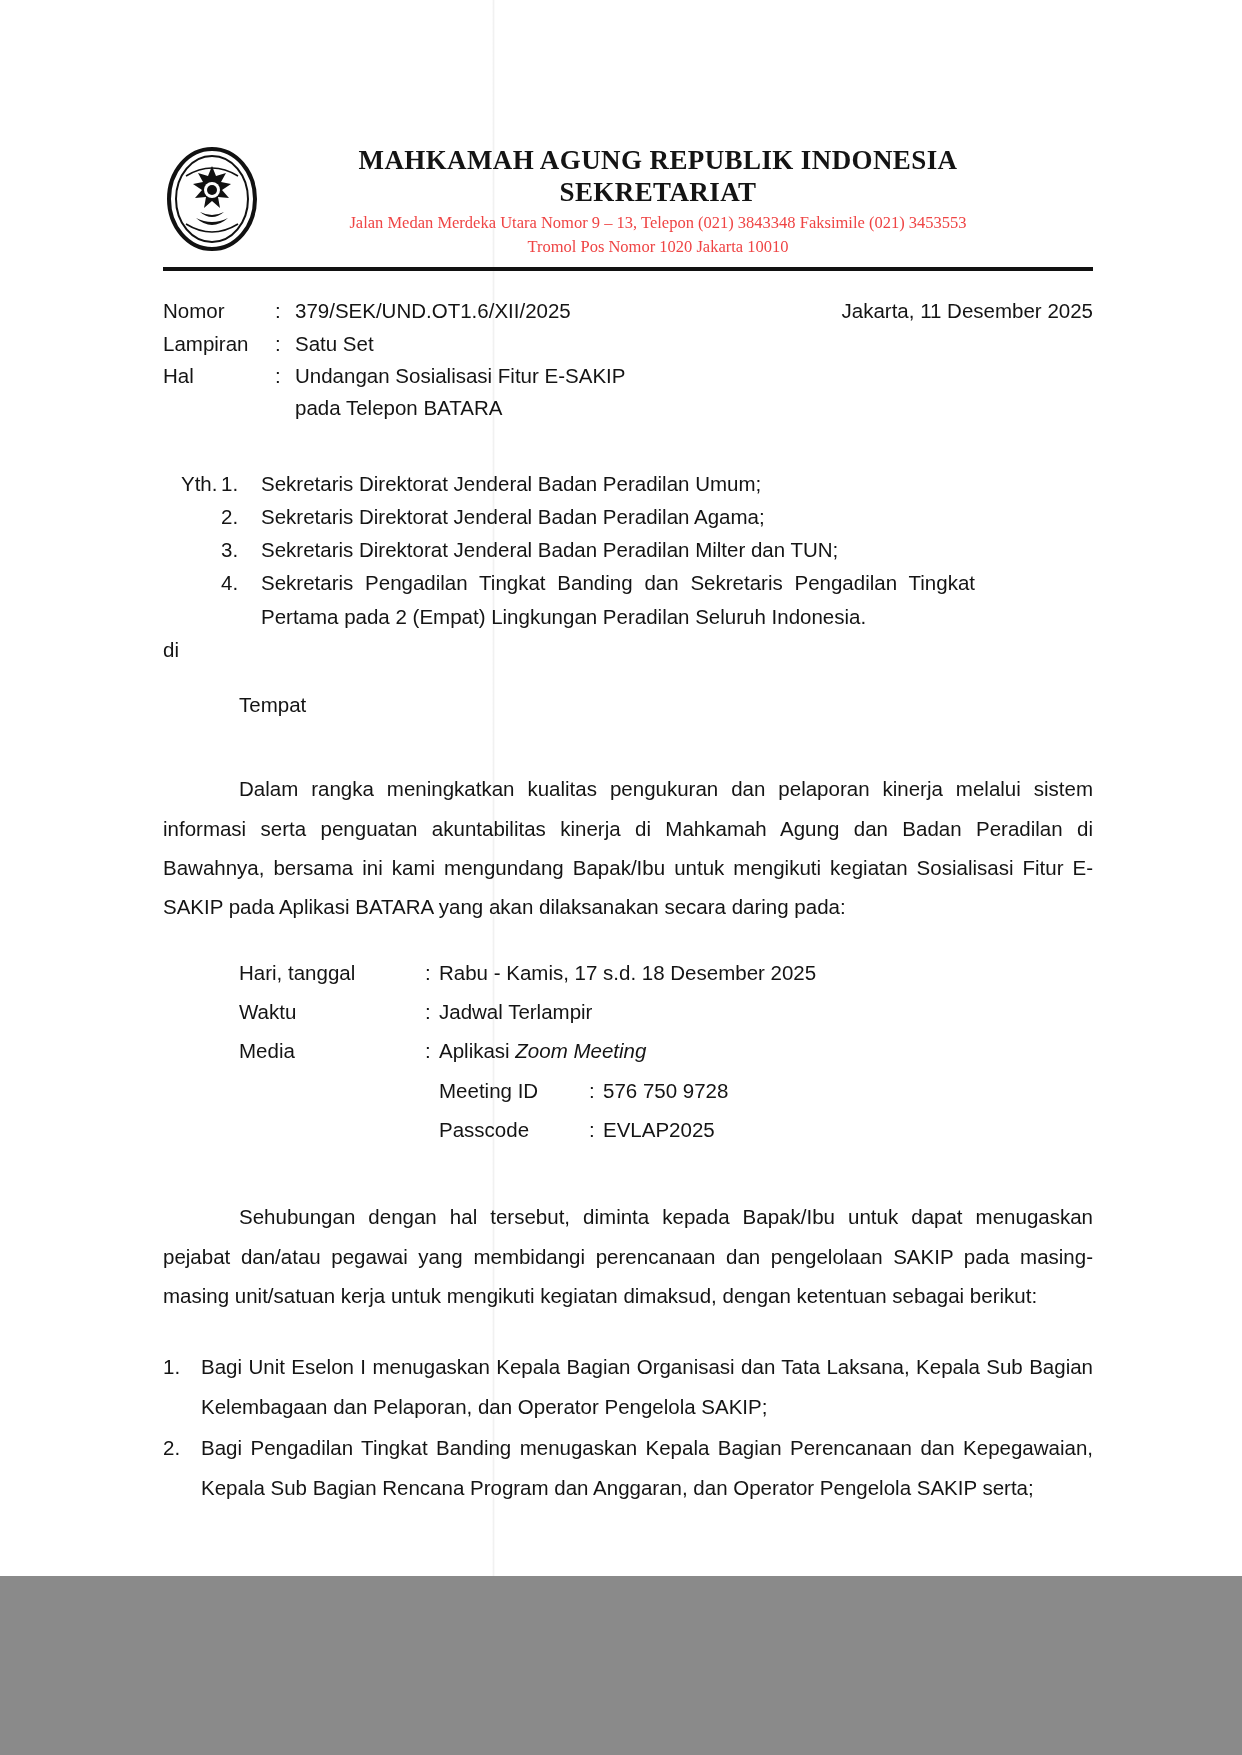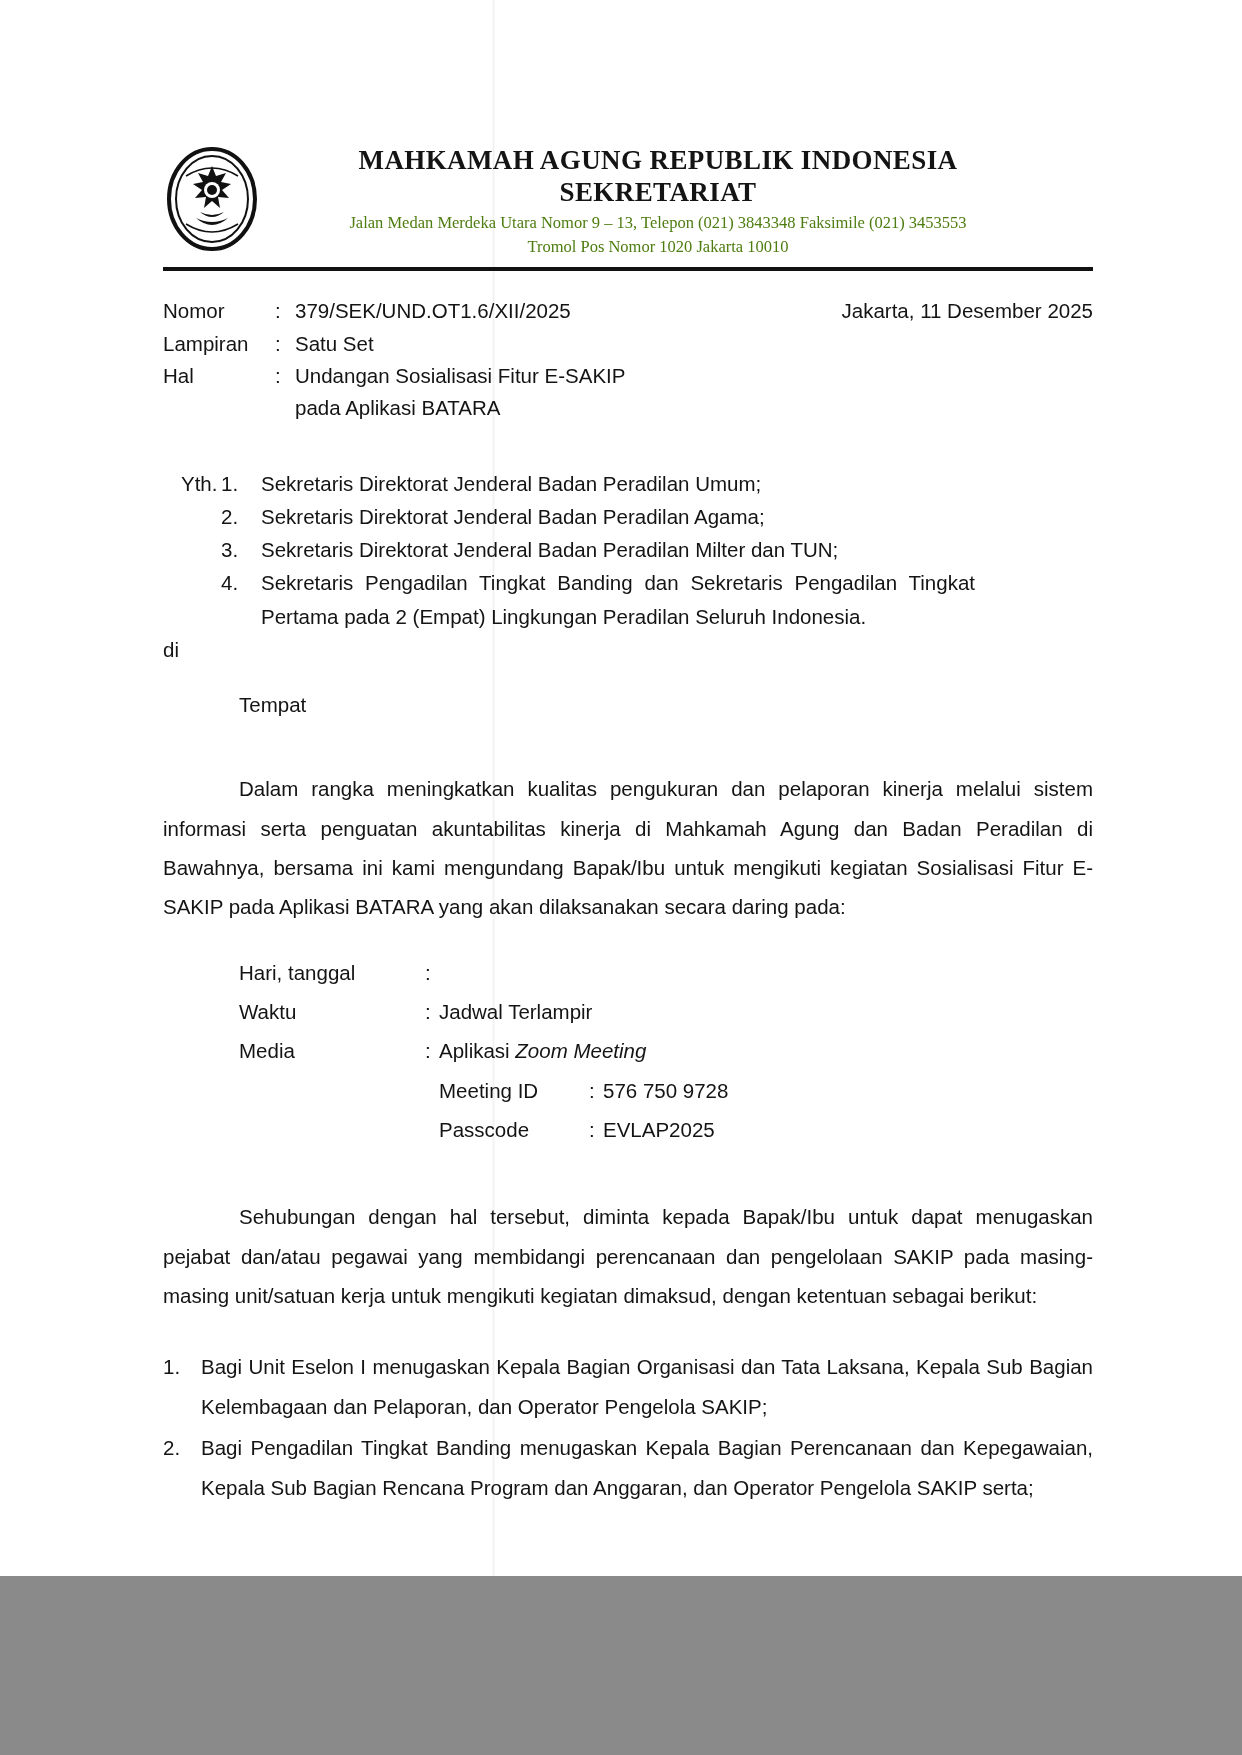--- a/index.html
+++ b/index.html
@@ -66,21 +66,21 @@
     font-weight: bold;
     font-size: 27px;
     letter-spacing: 0.4px;
     line-height: 1.2;
   }
   .lh-addr {
     font-family: "Liberation Serif", serif;
     font-size: 16.5px;
     line-height: 1.32;
     margin-top: 3px;
-    color: #4d7c0f;
+    color: #ef4444;
   }
   .rule {
     margin-top: 9px;
     border: 0;
     border-top: 4px solid #111;
     width: 100%;
   }
 
   
   .meta {
@@ -205,21 +205,21 @@
         <div class="meta-label">Lampiran</div>
         <div class="meta-colon">:</div>
         <div class="meta-value">Satu Set</div>
       </div>
 
       <div class="meta-row">
         <div class="meta-label">Hal</div>
         <div class="meta-colon">:</div>
         <div class="meta-value">Undangan Sosialisasi Fitur E-SAKIP</div>
       </div>
-      <div class="meta-value2">pada Aplikasi BATARA</div>
+      <div class="meta-value2">pada Telepon BATARA</div>
     </div>
 
     <div class="yth-block">
       <div class="yth-row">
         <div class="yth-word">Yth.</div>
         <div class="yth-num">1.</div>
         <div class="yth-text">Sekretaris Direktorat Jenderal Badan Peradilan Umum;</div>
       </div>
       <div class="yth-row">
         <div class="yth-word"></div>
@@ -240,20 +240,21 @@
       <div class="di-line">di</div>
       <div class="tempat-line">Tempat</div>
     </div>
 
     <div class="para indent">Dalam rangka meningkatkan kualitas pengukuran dan pelaporan kinerja melalui sistem informasi serta penguatan akuntabilitas kinerja di Mahkamah Agung dan Badan Peradilan di Bawahnya, bersama ini kami mengundang Bapak/Ibu untuk mengikuti kegiatan Sosialisasi Fitur E-SAKIP pada Aplikasi BATARA yang akan dilaksanakan secara daring pada:</div>
 
     <div class="details">
       <div class="det-row">
         <div class="det-label">Hari, tanggal</div>
         <div class="det-colon">:</div>
+        <div class="det-val">Rabu - Kamis, 17 s.d. 18 Desember 2025</div>
       </div>
       <div class="det-row">
         <div class="det-label">Waktu</div>
         <div class="det-colon">:</div>
         <div class="det-val">Jadwal Terlampir</div>
       </div>
       <div class="det-row">
         <div class="det-label">Media</div>
         <div class="det-colon">:</div>
         <div class="det-val"><span>Aplikasi </span><span class="ital">Zoom Meeting</span></div>

